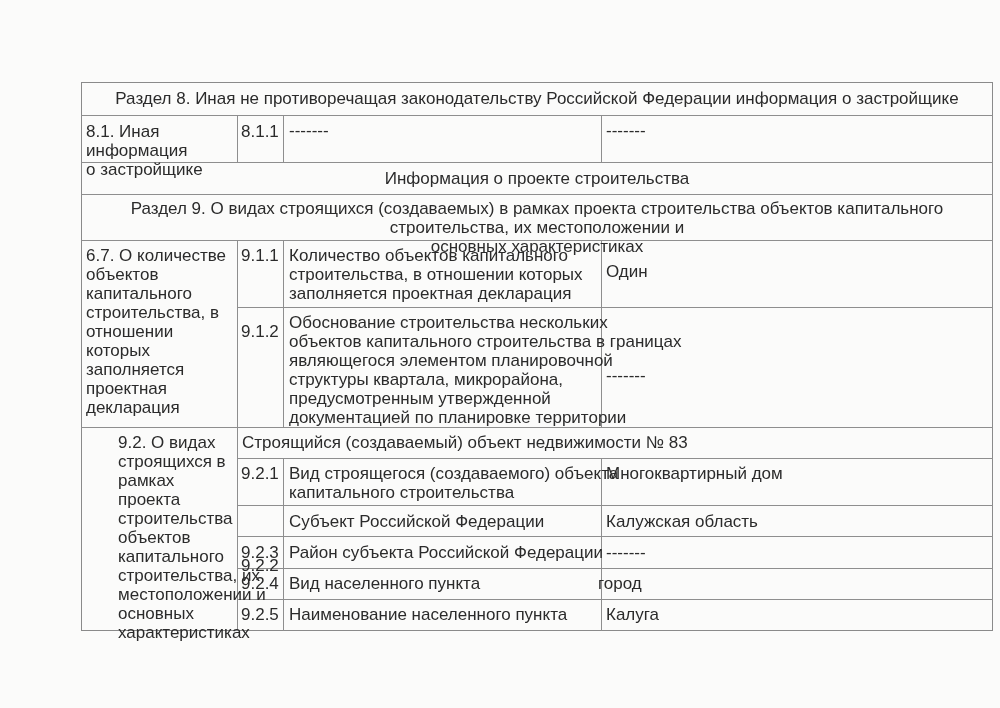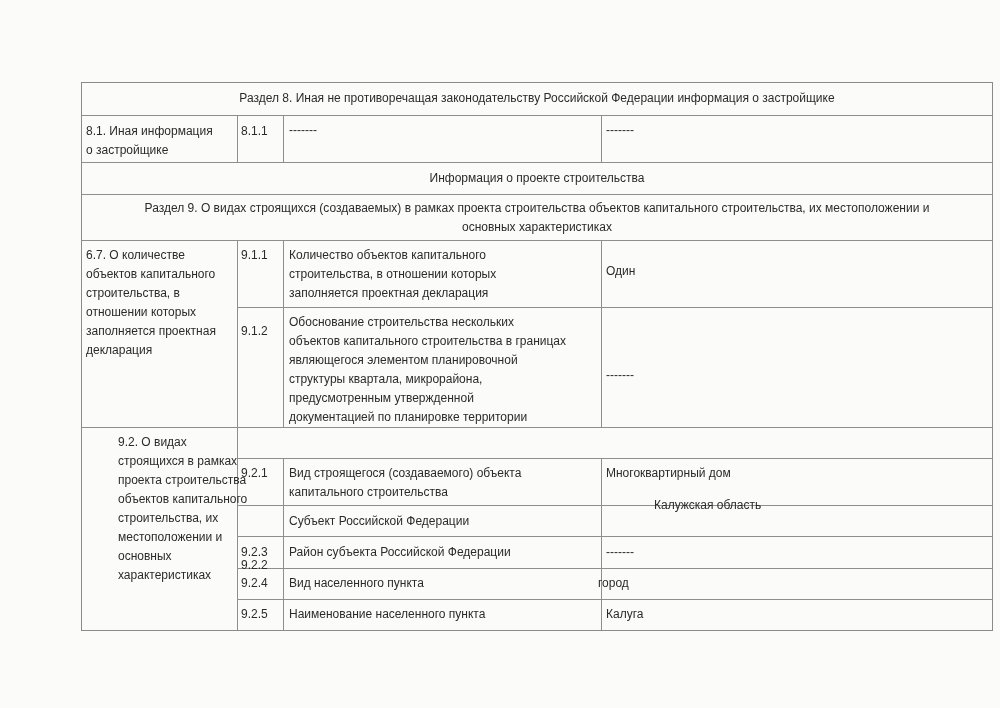--- a/index.html
+++ b/index.html
@@ -11,21 +11,21 @@
     position: relative;
   }
   .page { position: absolute; left: 0; top: 0; width: 1000px; height: 708px; }
   .tbl {
     position: absolute; left: 81px; top: 82px; width: 912px; height: 549px;
     border: 1px solid #8a8a8a; box-sizing: border-box;
   }
   .hl { position: absolute; height: 0; border-top: 1px solid #8e8e8e; }
   .vl { position: absolute; width: 0; border-left: 1px solid #8e8e8e; }
   .txt {
-    position: absolute; font-size: 12px; line-height: 19px; white-space: pre-line;
+    position: absolute; font-size: 17px; line-height: 19px; white-space: pre-line;
     color: #2b2b2b;
   }
   .center { text-align: center; }
 </style>
 </head>
 <body>
 
 <div class="page">
   <div class="tbl"></div>
 
@@ -87,29 +87,30 @@
   <div class="txt" style="left:606px; top:366px;">-------</div>
 
   <div class="txt" style="left:86px; width:150px; top:433px;margin-left:32px;">9.2. О видах
 строящихся в рамках
 проекта строительства
 объектов капитального
 строительства, их
 местоположении и
 основных
 характеристиках</div>
+  <div class="txt" style="left:242px; top:433px;">Строящийся (создаваемый) объект недвижимости № 83</div>
 
   <div class="txt" style="left:241px; top:464px;">9.2.1</div>
   <div class="txt" style="left:289px; top:464px;">Вид строящегося (создаваемого) объекта
 капитального строительства</div>
   <div class="txt" style="left:606px; top:464px;">Многоквартирный дом</div>
 
   <div class="txt" style="left:241px; top:512px;margin-top:44px;">9.2.2</div>
   <div class="txt" style="left:289px; top:512px;">Субъект Российской Федерации</div>
-  <div class="txt" style="left:606px; top:496px;margin-left:48px;">Калужская область</div>
+  <div class="txt" style="left:606px; top:512px;">Калужская область</div>
 
   <div class="txt" style="left:241px; top:543px;">9.2.3</div>
   <div class="txt" style="left:289px; top:543px;">Район субъекта Российской Федерации</div>
   <div class="txt" style="left:606px; top:543px;">-------</div>
 
   <div class="txt" style="left:241px; top:574px;">9.2.4</div>
   <div class="txt" style="left:289px; top:574px;">Вид населенного пункта</div>
   <div class="txt" style="left:598px; top:574px;">город</div>
 
   <div class="txt" style="left:241px; top:605px;">9.2.5</div>

